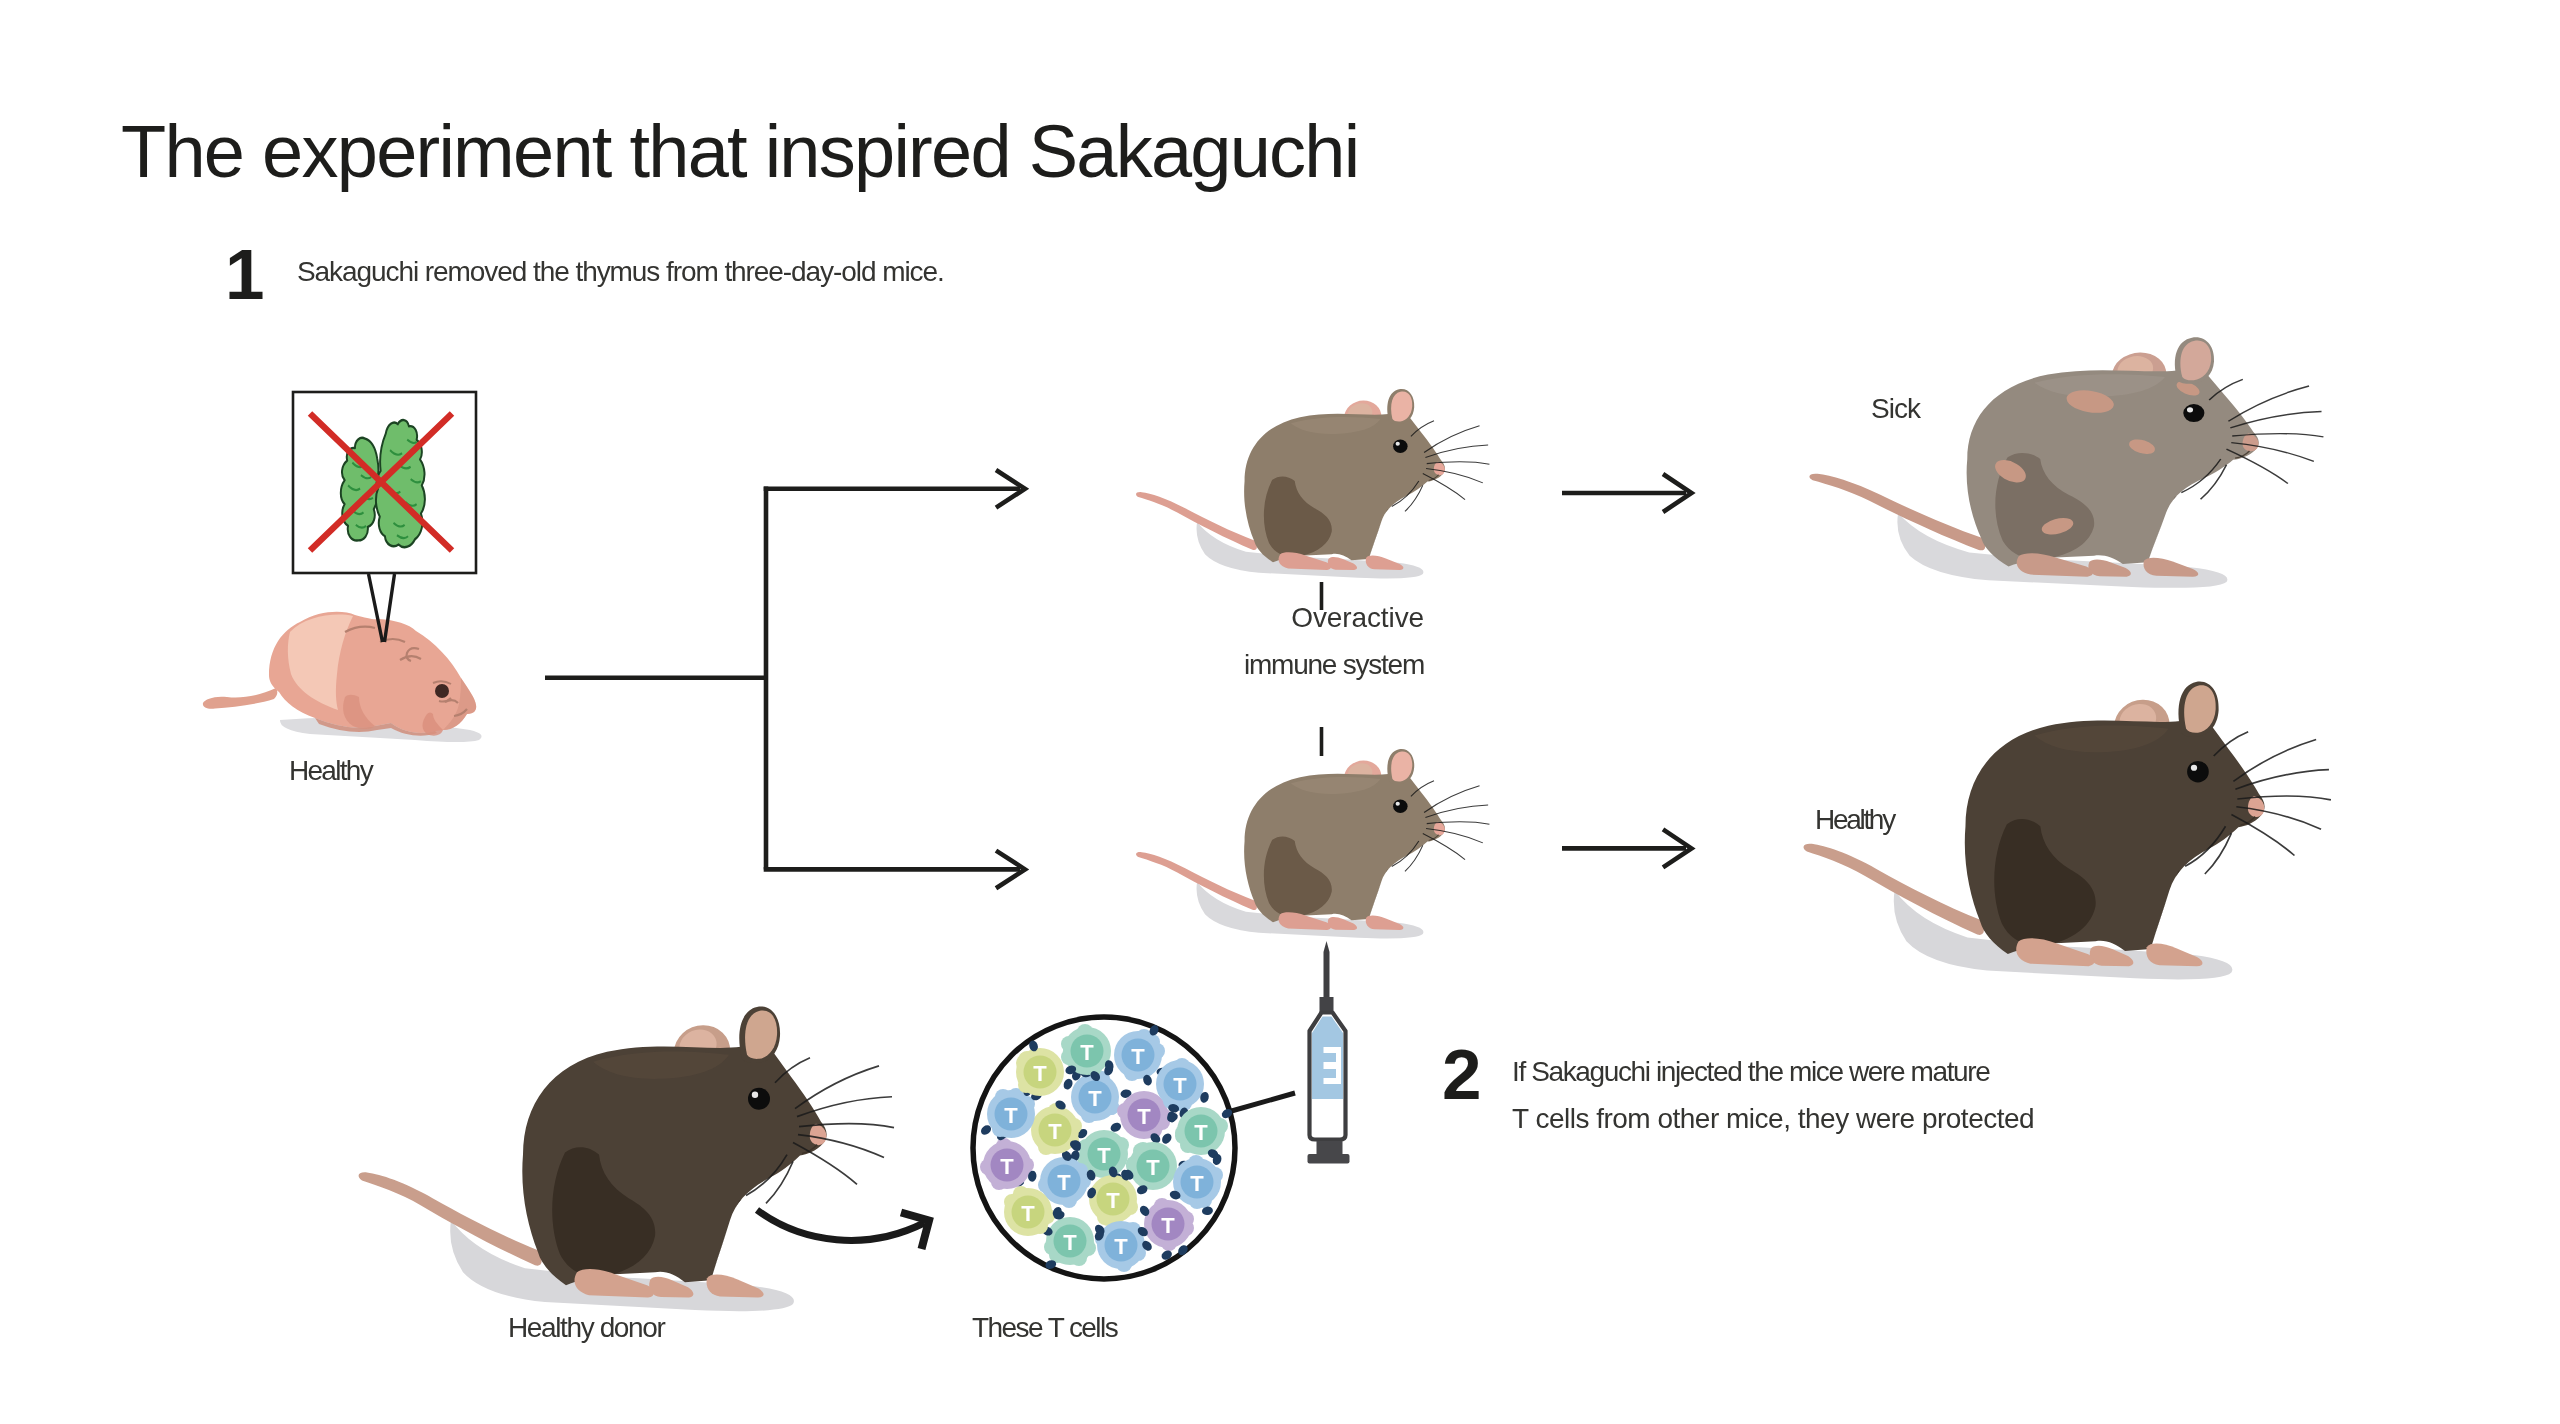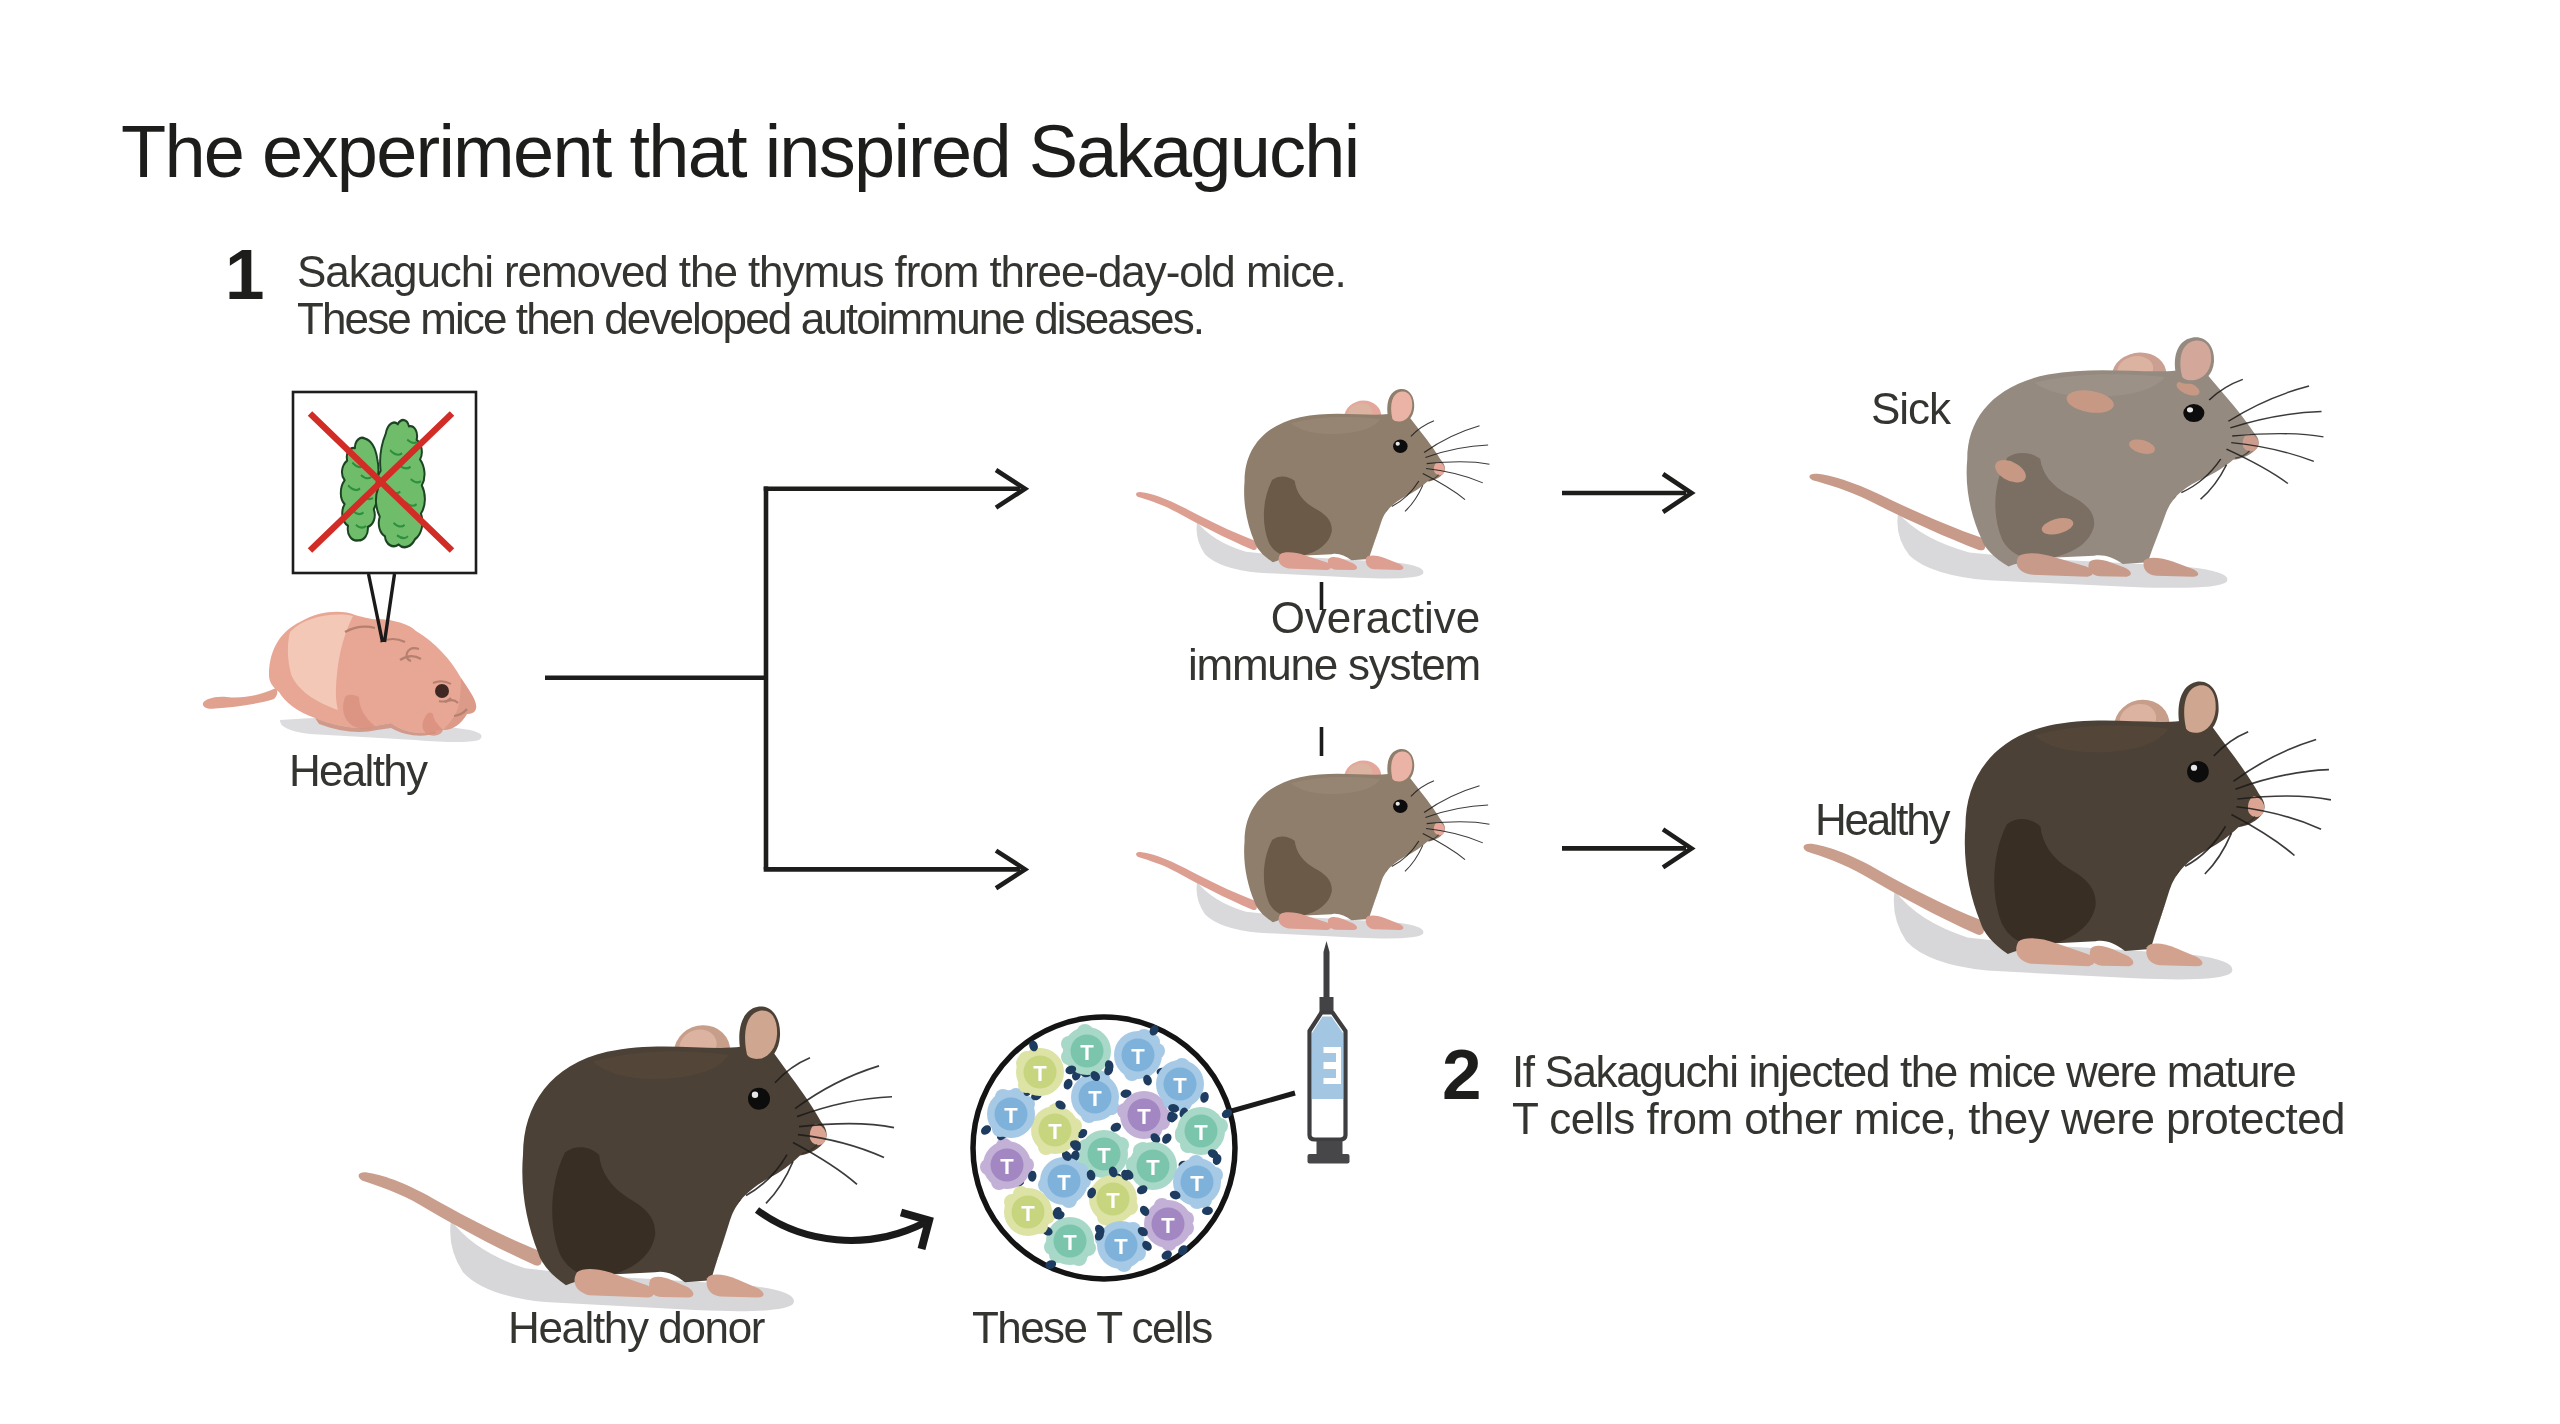--- a/index.html
+++ b/index.html
@@ -1,23 +1,23 @@
 <!DOCTYPE html>
 <html><head><meta charset="utf-8"><style>
 html,body{margin:0;padding:0}
 body{width:2560px;height:1424px;position:relative;background:#fff;overflow:hidden;
  font-family:"Liberation Sans",sans-serif;color:#1d1d1b}
 .abs{position:absolute}
-.lbl{font-size:44px;line-height:47px;color:#343431;white-space:nowrap;letter-spacing:-1px}
+.lbl{font-size:28px;line-height:47px;color:#343431;white-space:nowrap;letter-spacing:-1px}
 .num{font-size:71px;font-weight:bold;line-height:1;color:#1d1d1b}
 #title{left:121px;top:115px;font-size:74px;font-weight:normal;line-height:1;letter-spacing:-1.75px;white-space:nowrap}
 </style></head><body>
 <div class="abs" id="title">The experiment that inspired Sakaguchi</div>
 <div class="abs num" style="left:225px;top:239px">1</div>
-<div class="abs lbl" style="left:297px;top:248px"><span style="letter-spacing:-1.07px">Sakaguchi removed the thymus from three-day-old mice.</span><br><span style="letter-spacing:-1.89px">These mice then developed autoimmune diseases.</span></div>
+<div class="abs lbl" style="left:297px;top:248px"><span style="letter-spacing:-1.07px">Sakaguchi removed the thymus from three-day-old mice.</span><br></div>
 <div class="abs num" style="left:1442px;top:1039px">2</div>
 <div class="abs lbl" style="left:1512px;top:1048px"><span style="letter-spacing:-1.38px">If Sakaguchi injected the mice were mature</span><br><span style="letter-spacing:-0.5px">T cells from other mice, they were protected</span><br></div>
 <div class="abs lbl" style="left:289px;top:747px;letter-spacing:-1.71px">Healthy</div>
 <div class="abs lbl" style="left:1334px;top:594px;transform:translateX(-50%);text-align:right"><span style="letter-spacing:-0.1px">Overactive</span><br><span style="letter-spacing:-1.23px">immune system</span></div>
 <div class="abs lbl" style="left:1871px;top:385px">Sick</div>
 <div class="abs lbl" style="left:1815px;top:796px;letter-spacing:-2.3px">Healthy</div>
 <div class="abs lbl" style="left:508px;top:1304px;letter-spacing:-1.38px">Healthy donor</div>
 <div class="abs lbl" style="left:972px;top:1304px;letter-spacing:-1.57px">These T cells</div>
 
 <svg class="abs" style="left:0;top:0" width="2560" height="1424" viewBox="0 0 2560 1424">

